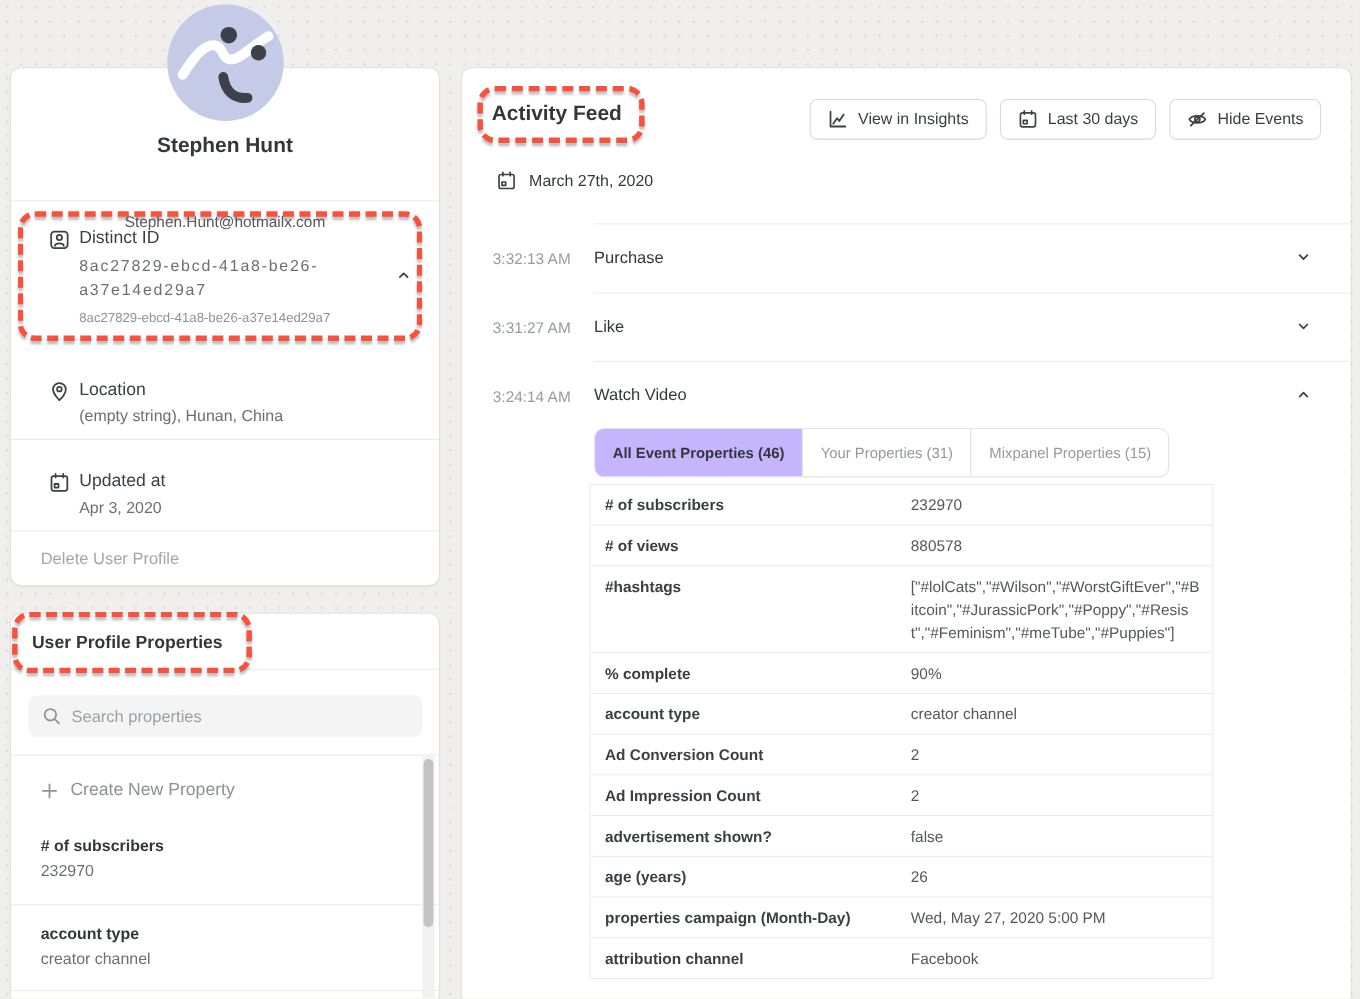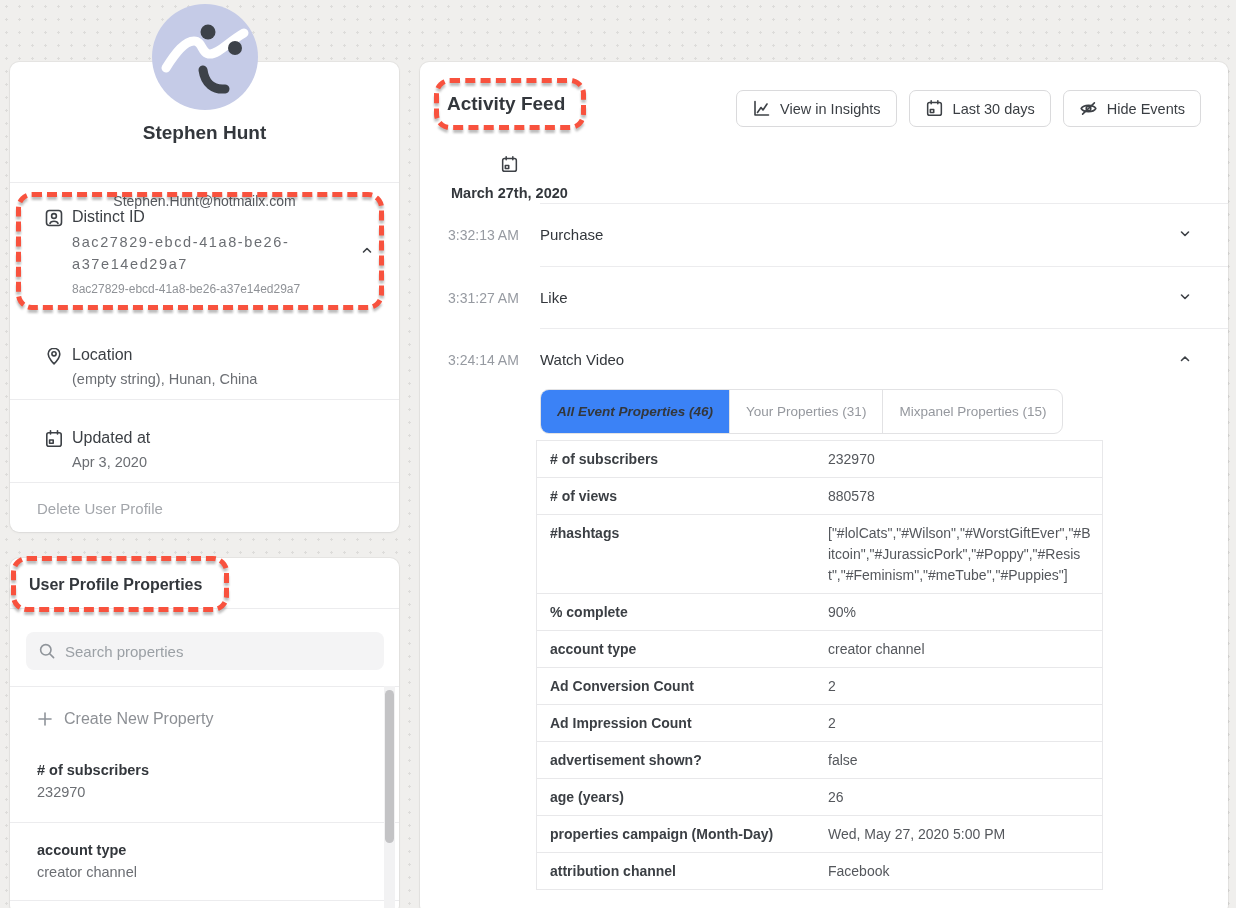--- a/index.html
+++ b/index.html
@@ -58,33 +58,33 @@
                   background:#c3c3c5; border-radius:5px; cursor:pointer; }
 
   
   .feed-card { left:420px; top:62px; width:808px; height:852px; }
   .feed-title { position:absolute; left:27px; top:31px; font-size:19px; font-weight:bold; color:#33373c; }
   .feed-buttons { position:absolute; right:27px; top:28px; display:flex; gap:12px; }
   .btn { display:flex; align-items:center; gap:9px; height:37px; padding:0 15px;
          background:#fff; border:1px solid #dadadc; border-radius:7px;
          font-size:14.5px; color:#3a3e43; cursor:pointer; white-space:nowrap; }
   .date-row { position:absolute; left:31px; top:93px; display:flex; align-items:center; gap:11px;
-              font-size:14.5px; font-weight:bold; color:#33373c;flex-direction:column; }
+              font-size:14.5px; font-weight:normal; color:#33373c; }
   .ev-sep { position:absolute; left:120px; right:0; height:1px; background:#ececee; }
   .event-row { position:absolute; left:0; right:0; height:62px; cursor:pointer; }
   .ev-time { position:absolute; left:28px; top:24px; font-size:14px; color:#969aa1; }
   .ev-name { position:absolute; left:120px; top:23px; font-size:15px; color:#33373c; }
   .ev-chev { position:absolute; right:36px; top:24px; }
 
   .tabs { position:absolute; left:120px; top:327px; display:inline-flex;
           border:1px solid #e2e2e4; border-radius:9px; background:#fff; overflow:hidden; }
   .tab { padding:0 16px; height:43px; line-height:43px; font-size:13.5px; color:#95989e;
          cursor:pointer; white-space:nowrap; }
   .tab + .tab { border-left:1px solid #e2e2e4; }
-  .tab.active { background:#3b82f6; color:#33373c; font-weight:bold;font-style:italic; }
+  .tab.active { background:#c4b5fd; color:#33373c; font-weight:bold; }
 
   .ev-table { position:absolute; left:116px; top:378px; width:567px;
               border:1px solid #e8e8ea; border-bottom:none; }
   .t-row { display:flex; border-bottom:1px solid #e8e8ea; min-height:36px; background:#fff; }
   .t-prop { width:291px; padding:8px 8px 7px 13px; font-size:14px; font-weight:bold; color:#3b3f44; line-height:21px; }
   .t-val  { flex:1; padding:8px 10px 7px 0; font-size:14px; color:#54575c; line-height:21px; word-break:break-all; }
 </style>
 </head>
 <body>
 

